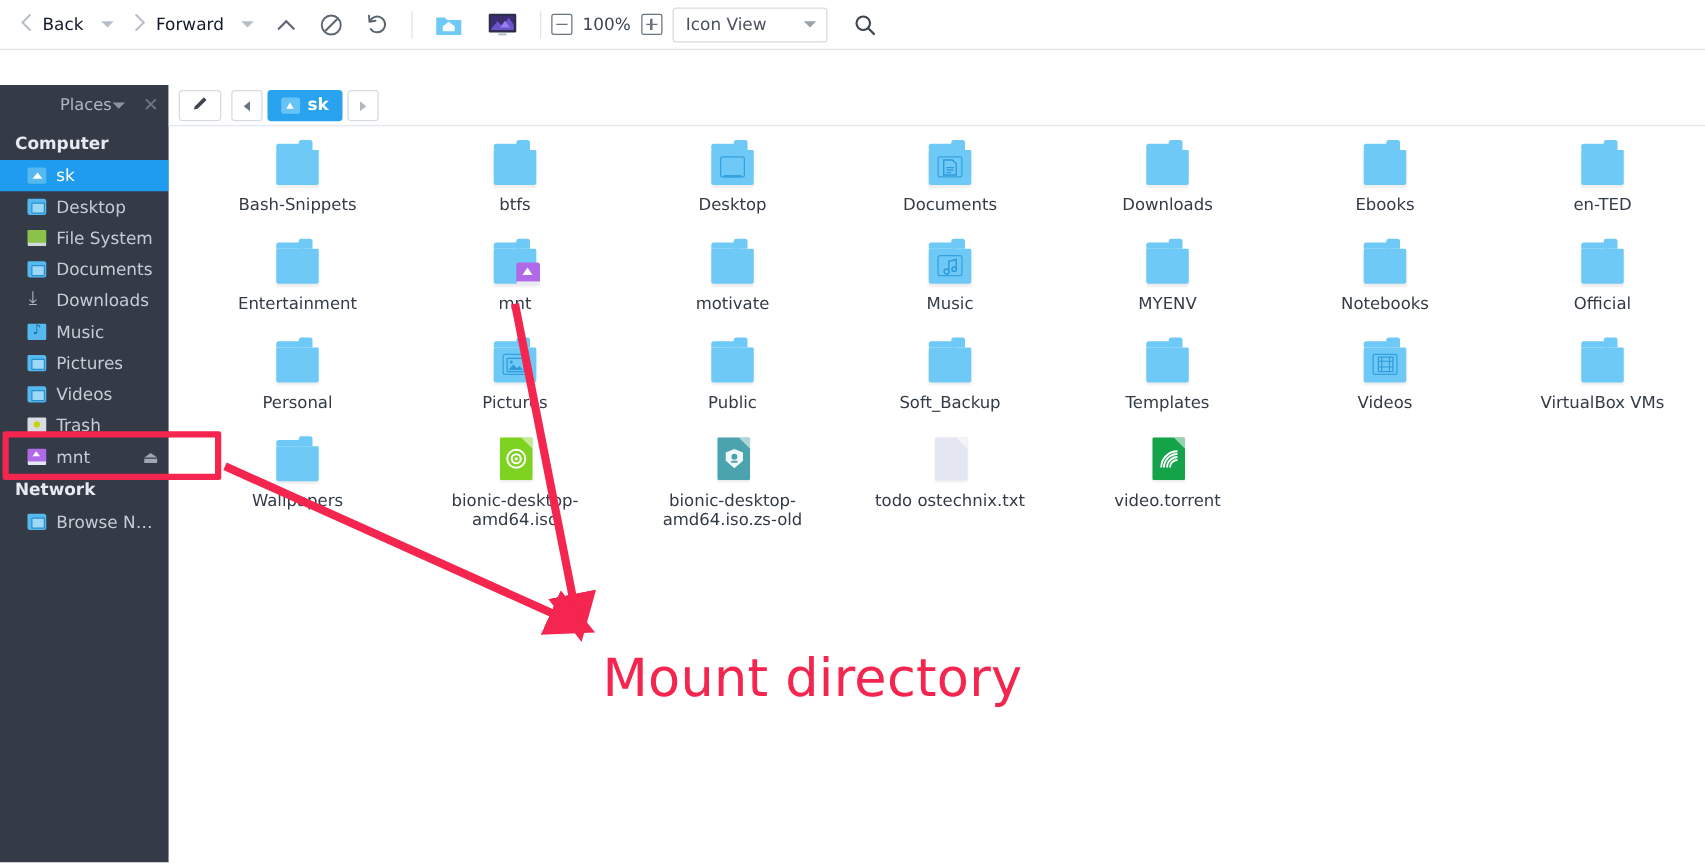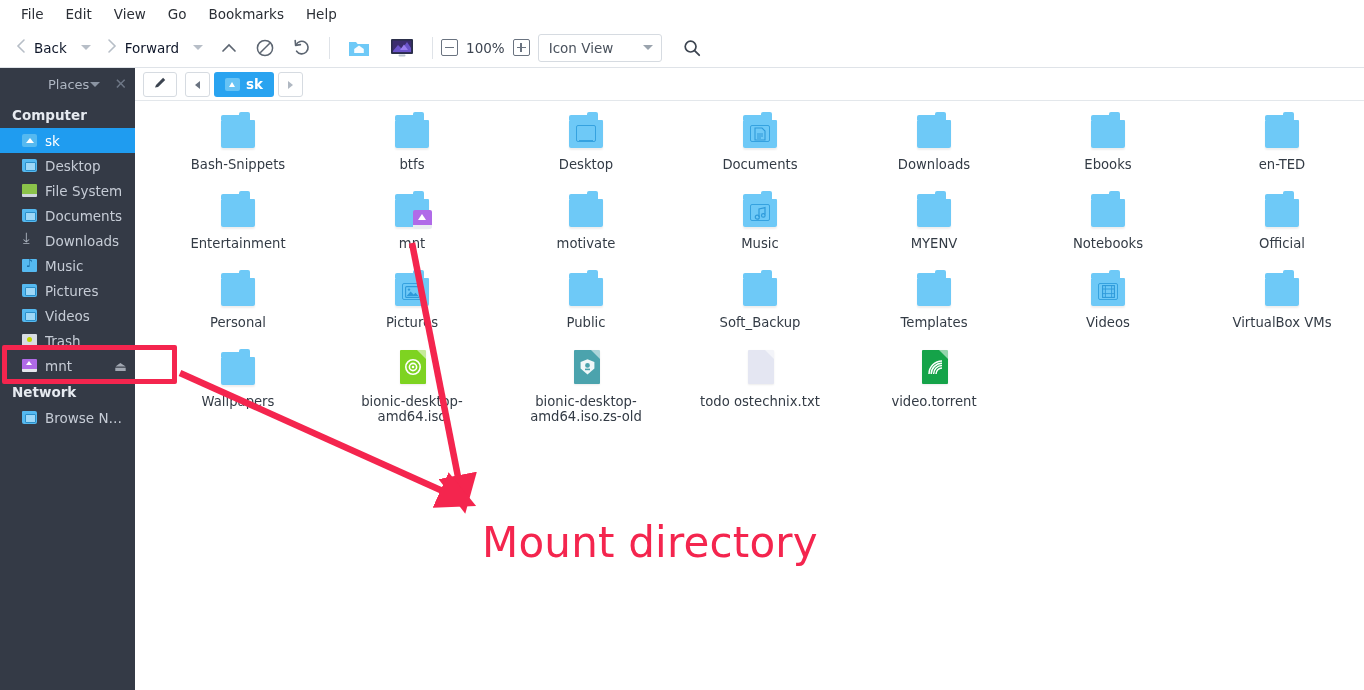--- a/index.html
+++ b/index.html
@@ -189,28 +189,20 @@
   .anno-box {
     position: absolute; left: 2px; top: 345px; width: 175px; height: 39px;
     border: 5px solid #f4254e; border-radius: 2px; background: transparent;
   }
 </style>
 </head>
 <body>
 
 <div id="app">
 
-  <div class="menubar">
-    <div class="mi">File</div>
-    <div class="mi">Edit</div>
-    <div class="mi">View</div>
-    <div class="mi">Go</div>
-    <div class="mi">Bookmarks</div>
-    <div class="mi">Help</div>
-  </div>
 
   <div class="toolbar">
     <div class="tb-btn">
       <span>
         <svg width="14" height="16" viewBox="0 0 14 16">
             <path d="M10 2 L4 8 L10 14" stroke="#b7bec7" stroke-width="1.6" fill="none" stroke-linecap="round"></path>
           </svg>
       </span>
       <span>Back</span>
     </div>

